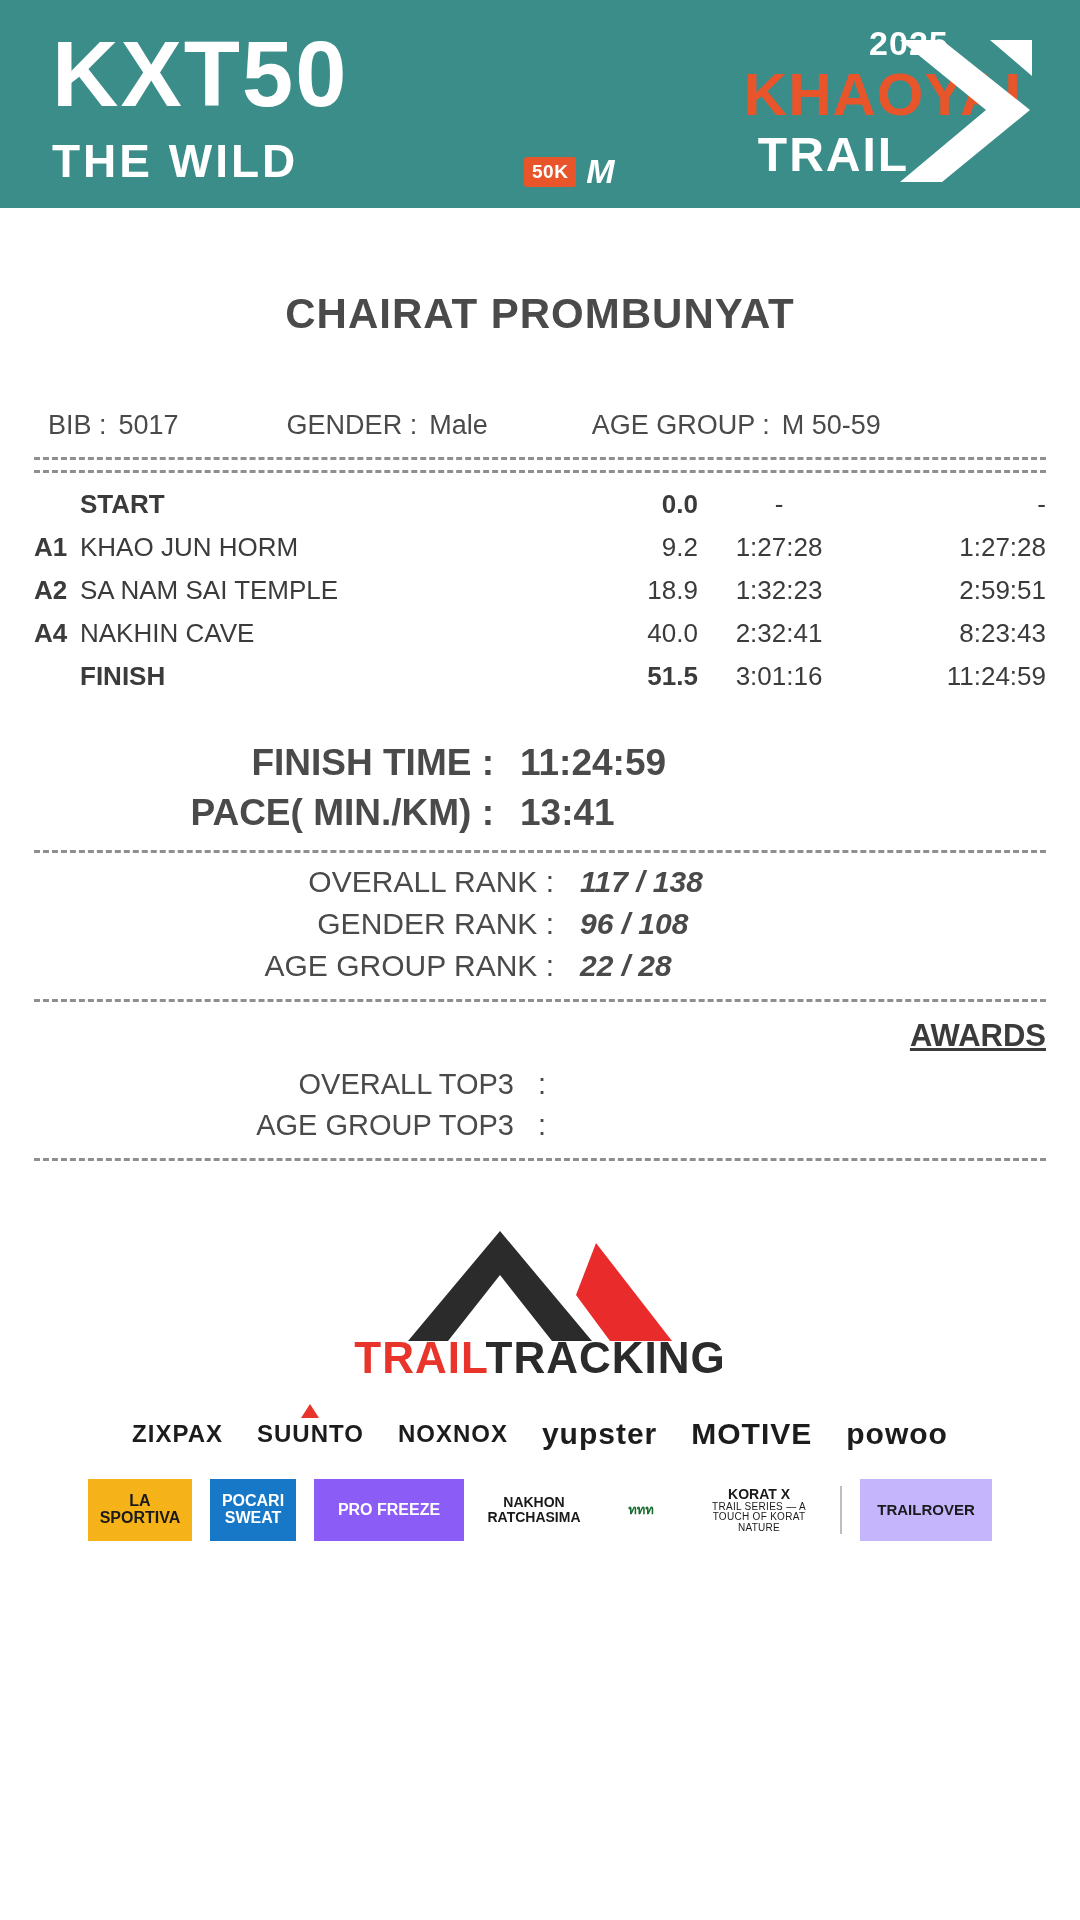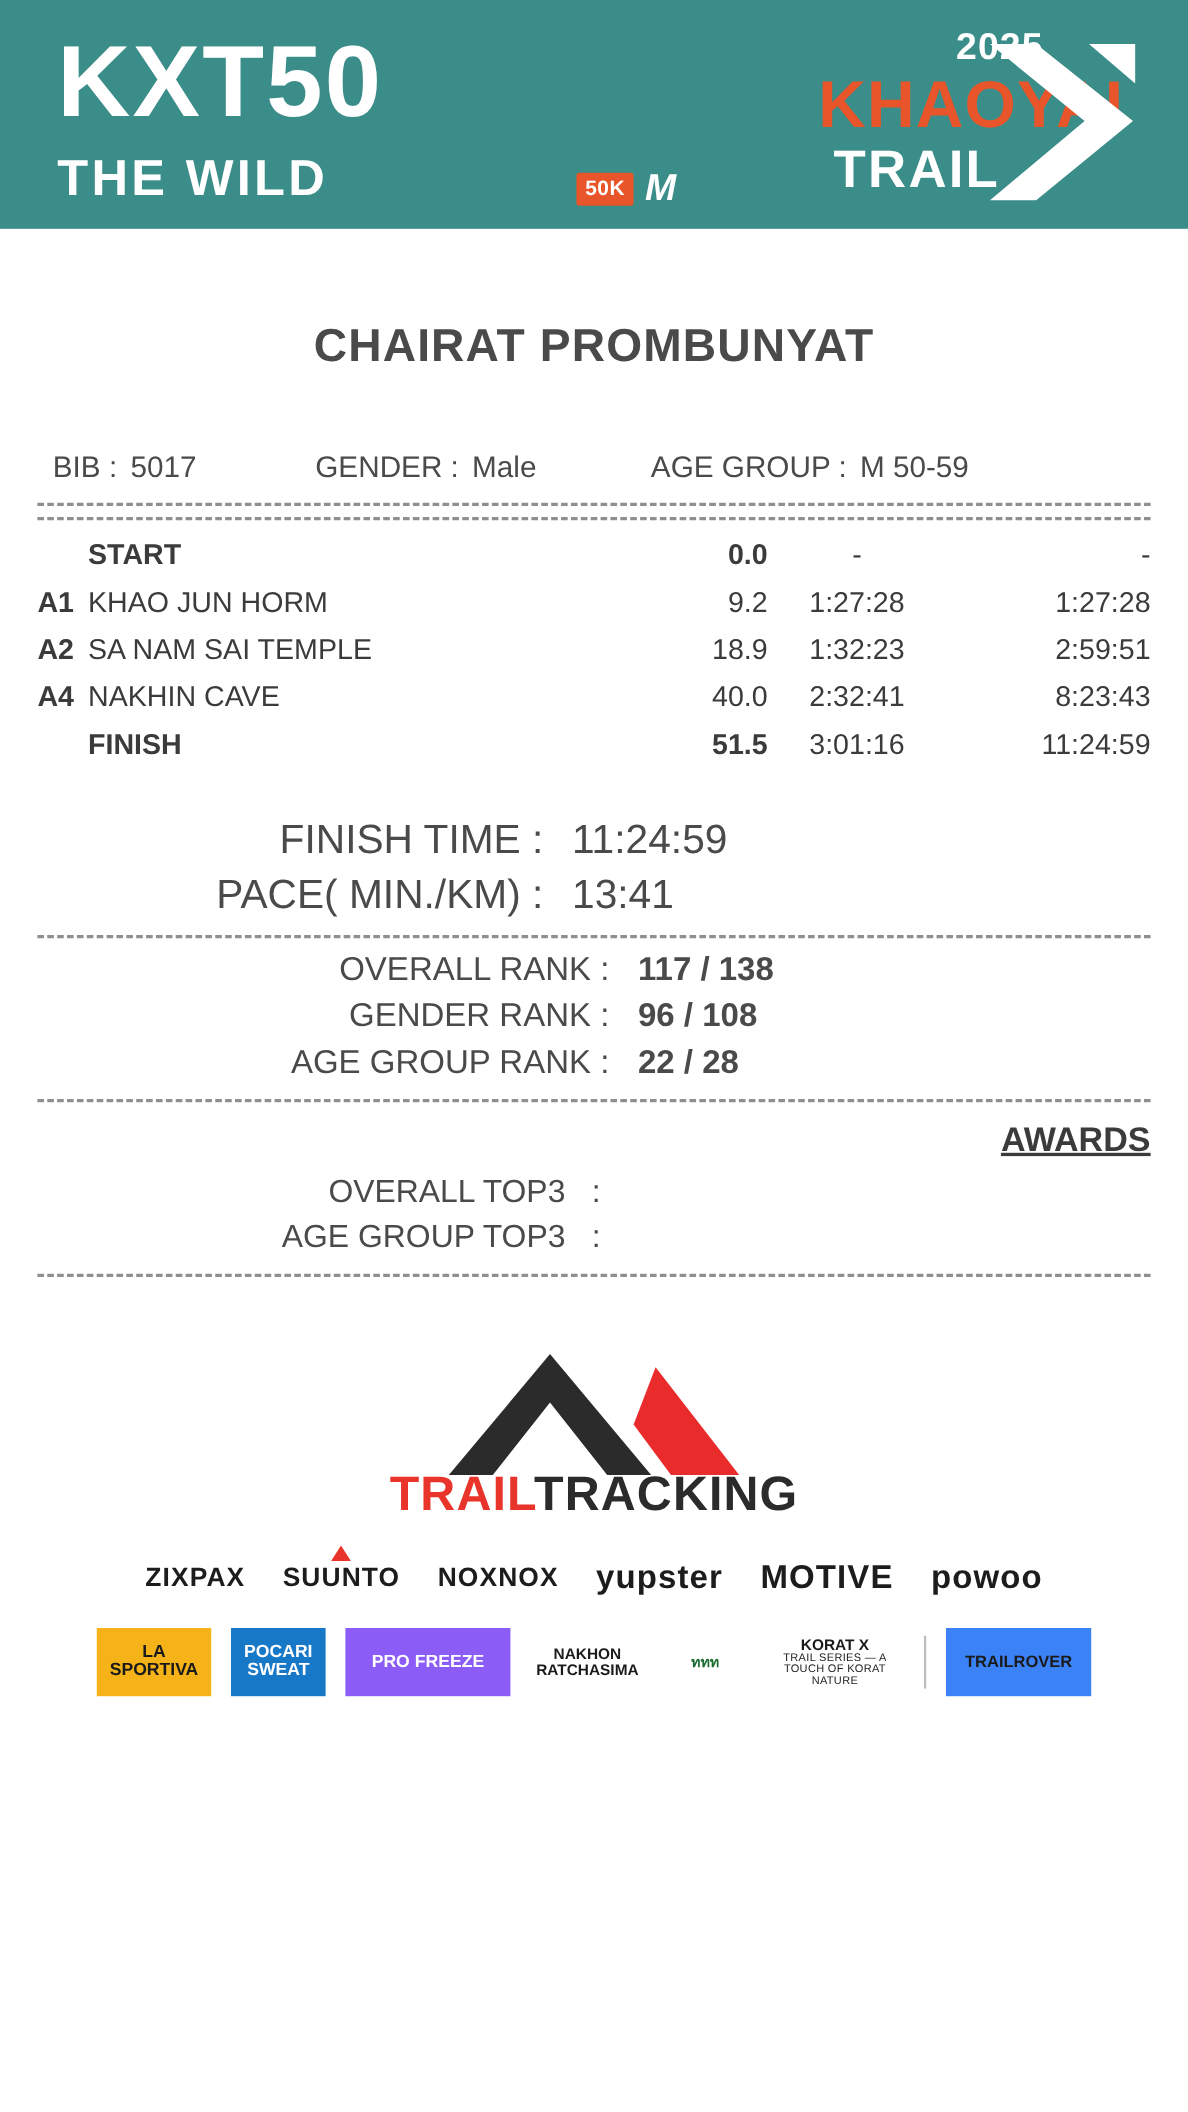--- a/index.html
+++ b/index.html
@@ -175,21 +175,21 @@
   }
   td.station.bold { font-weight: bold; }
   td.dist { text-align: right; padding-right: 26px; }
   td.dist.bold { font-weight: bold; }
   td.split { text-align: center; color: #4a4a4a; }
   td.race { text-align: right; padding-right: 10px; color: #4a4a4a; }
 
   .finish-block {
     margin-top: 44px;
     font-size: 37px;
-    font-weight: normal;
+    font-weight: bold;
     color: #4a4a4a;
   }
   .fb-row {
     display: flex;
     justify-content: flex-start;
     align-items: baseline;
     margin-bottom: 8px;
   }
   .fb-label { width: 460px; text-align: right; }
   .fb-value { margin-left: 26px; }
@@ -201,20 +201,21 @@
     font-size: 30px;
     color: #4a4a4a;
     margin-bottom: 8px;
   }
   .rank-label { width: 520px; text-align: right; }
   .rank-value {
     margin-left: 26px;
     font-weight: bold;
     font-size: 30px;
     color: #4a4a4a;
+    font-style: italic;
   }
 
   .awards-title {
     text-align: right;
     font-size: 31px;
     font-weight: bold;
     color: #3b3b3b;
     margin: 16px 0 14px 0;
     text-decoration: underline;
   }
@@ -286,21 +287,21 @@
     text-align: center;
     line-height: 1.05;
   }
   .sp-sportiva { width: 104px; background: #f5b319; color: #1a1a1a; flex-direction: column; }
   .sp-pocari  { width: 86px;  background: #1878c8; flex-direction: column; }
   .sp-profreeze { width: 150px; background: #8b5cf6; }
   .sp-nakhon { width: 104px; background: #ffffff; color: #1a1a1a; font-size: 14px; flex-direction: column; }
   .sp-seal   { width: 74px;  background: #ffffff; color: #1a6b2f; font-size: 13px; flex-direction: column; }
   .sp-korat  { width: 126px; background: #ffffff; color: #1a1a1a; font-size: 14px; flex-direction: column; }
   .sp-divider { width: 2px; height: 48px; background: #bdbdbd; }
-  .sp-trailrover { width: 132px; background: #3b82f6; color: #1a1a1a; font-size: 15px; flex-direction: column; justify-content: center; }
+  .sp-trailrover { width: 132px; background: #c4b5fd; color: #1a1a1a; font-size: 15px; flex-direction: column; justify-content: center; }
   .sp-sub { font-size: 10px; font-weight: normal; letter-spacing: 0.3px; }
 </style>
 </head>
 <body>
 
 <div class="header">
   <div class="hdr-left">
     <div class="kxt50">
       <span>KXT50</span>
     </div>

